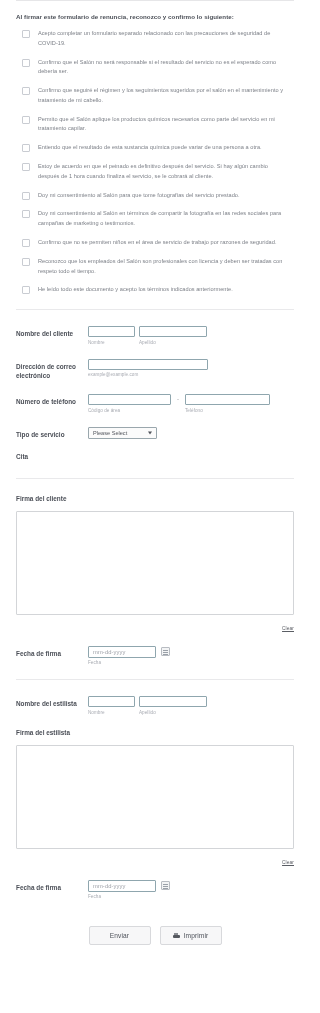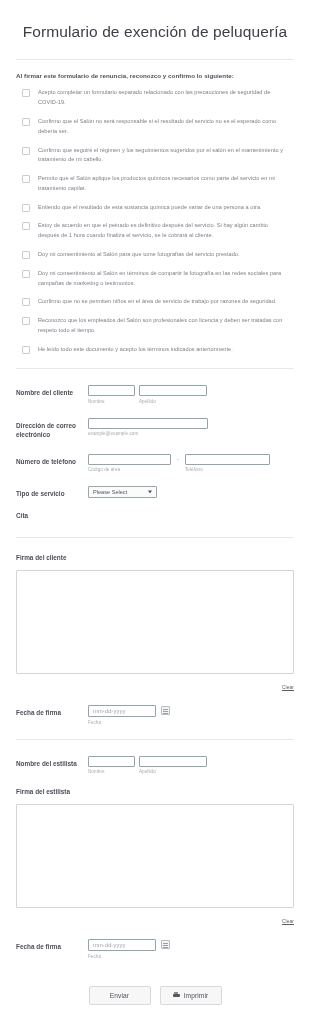--- a/index.html
+++ b/index.html
@@ -222,21 +222,20 @@
     position: absolute; left: 1.5px; top: 0;
     width: 4px; height: 2px;
     background: #8a8d93;
   }
 </style>
 </head>
 <body>
 
 <div class="page">
 
-  <h1 class="form-title">Formulario de exención de peluquería</h1>
   <hr class="hrule">
 
   <p class="intro">Al firmar este formulario de renuncia, reconozco y confirmo lo siguiente:</p>
 
   <div class="cb-list">
 
     <div class="cb-row">
       <span class="cb-box"></span>
       <span class="cb-text">Acepto completar un formulario separado relacionado con las precauciones de seguridad de COVID-19.</span>
     </div>

